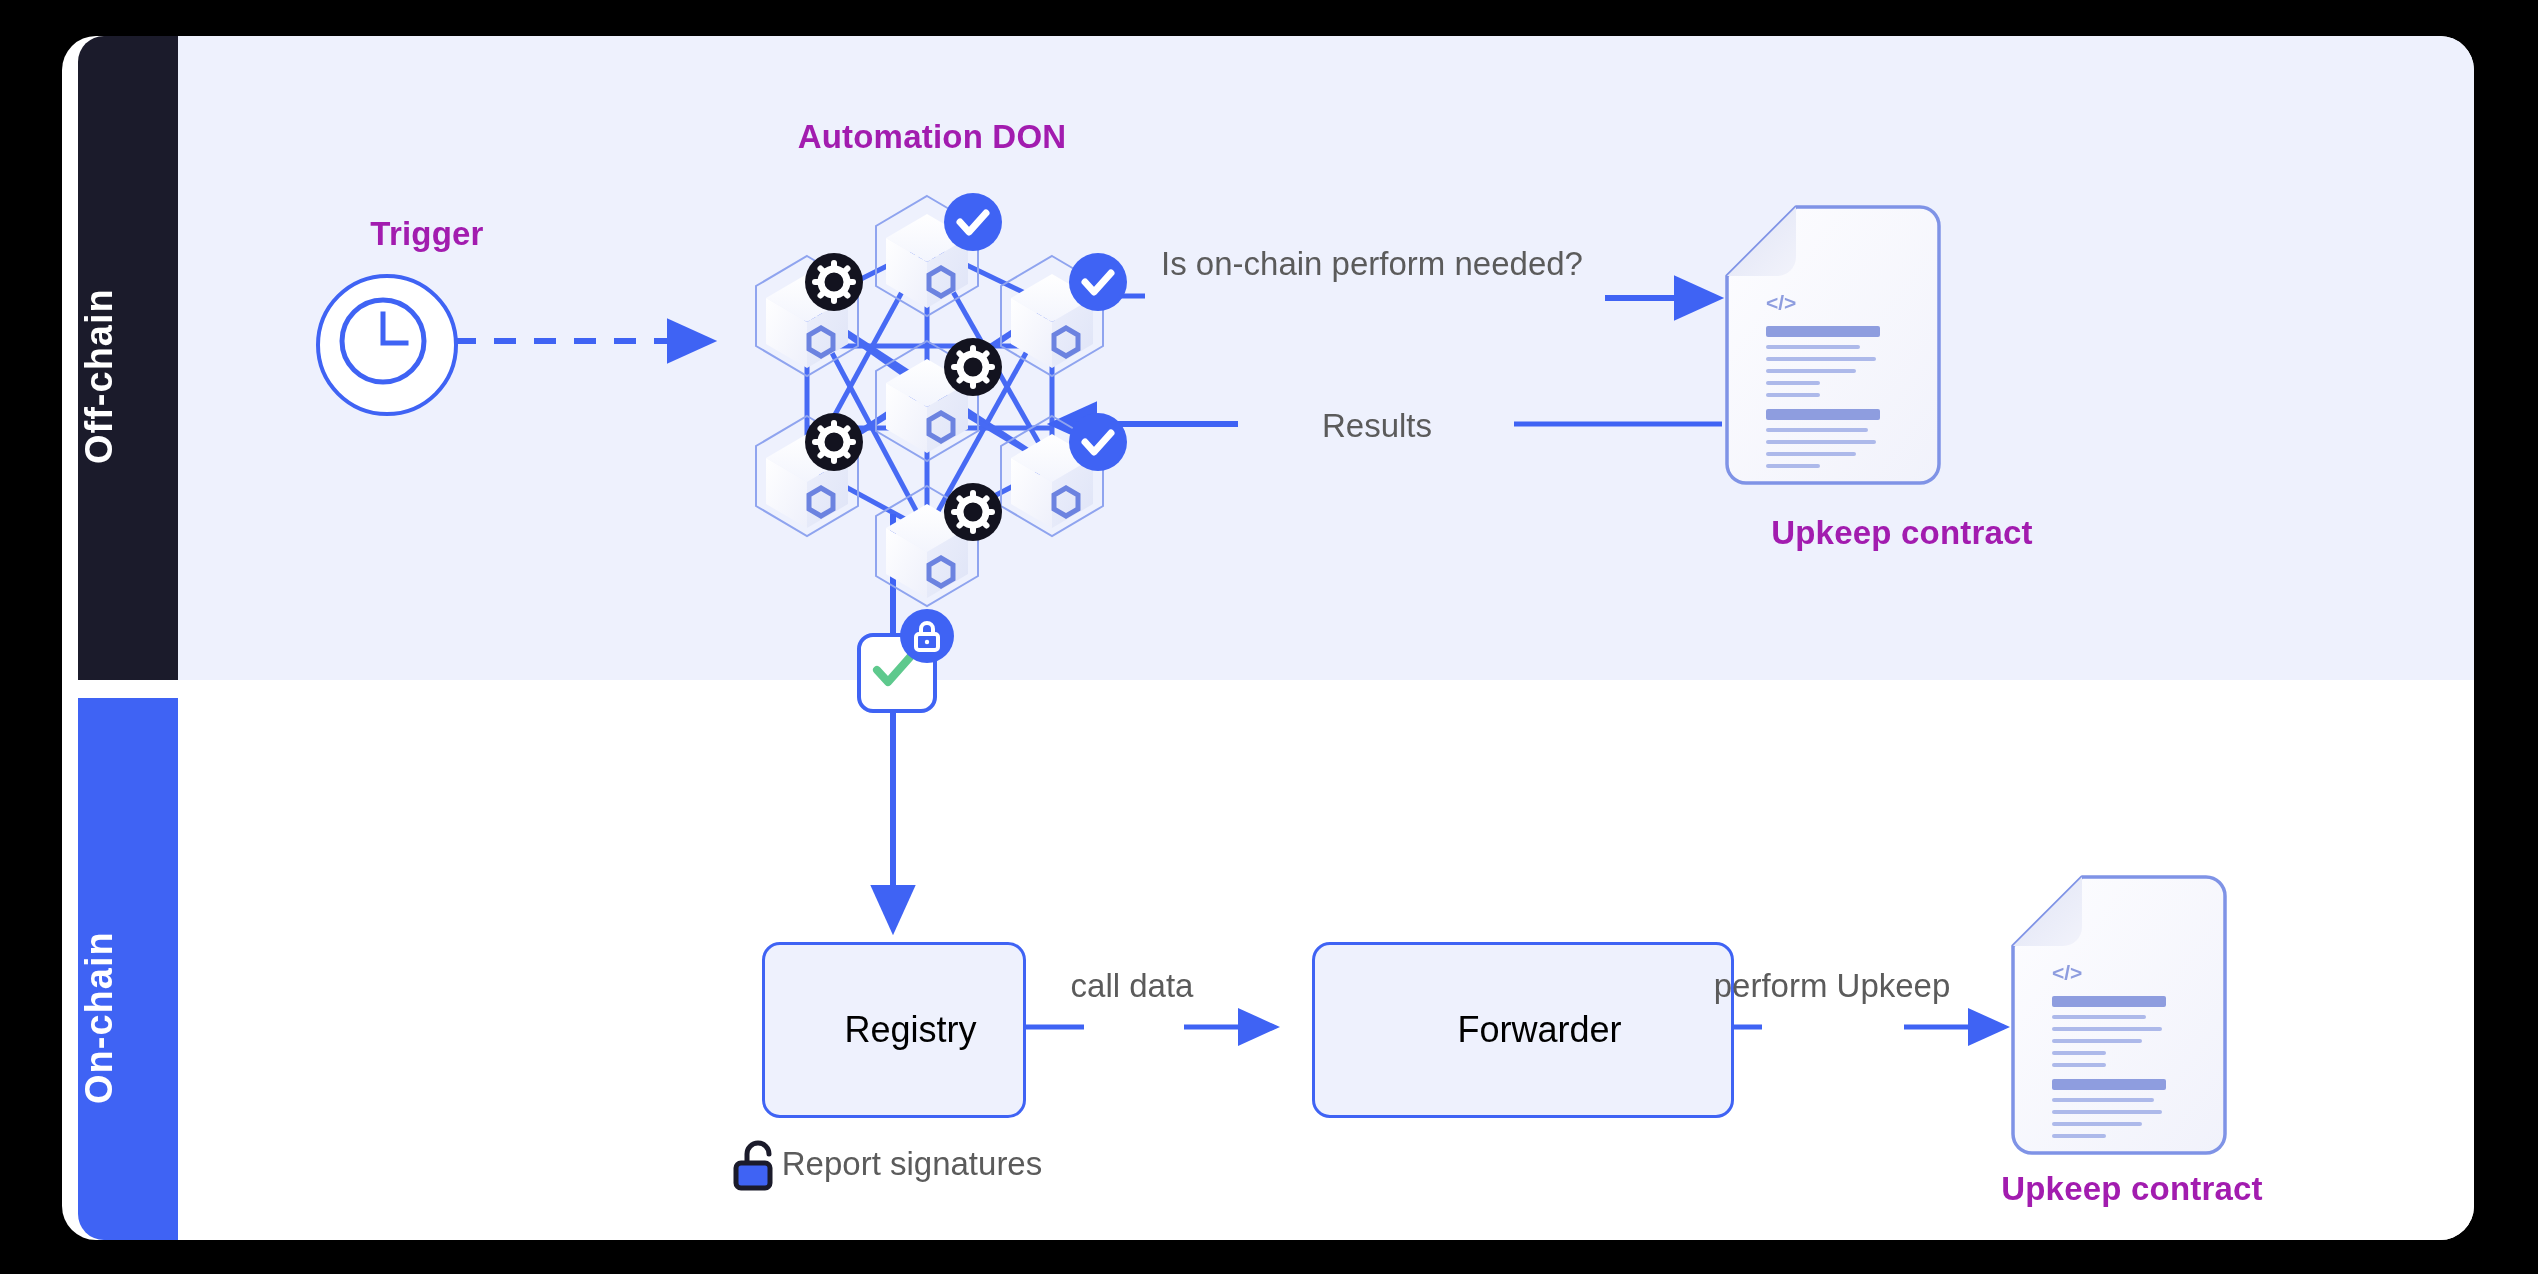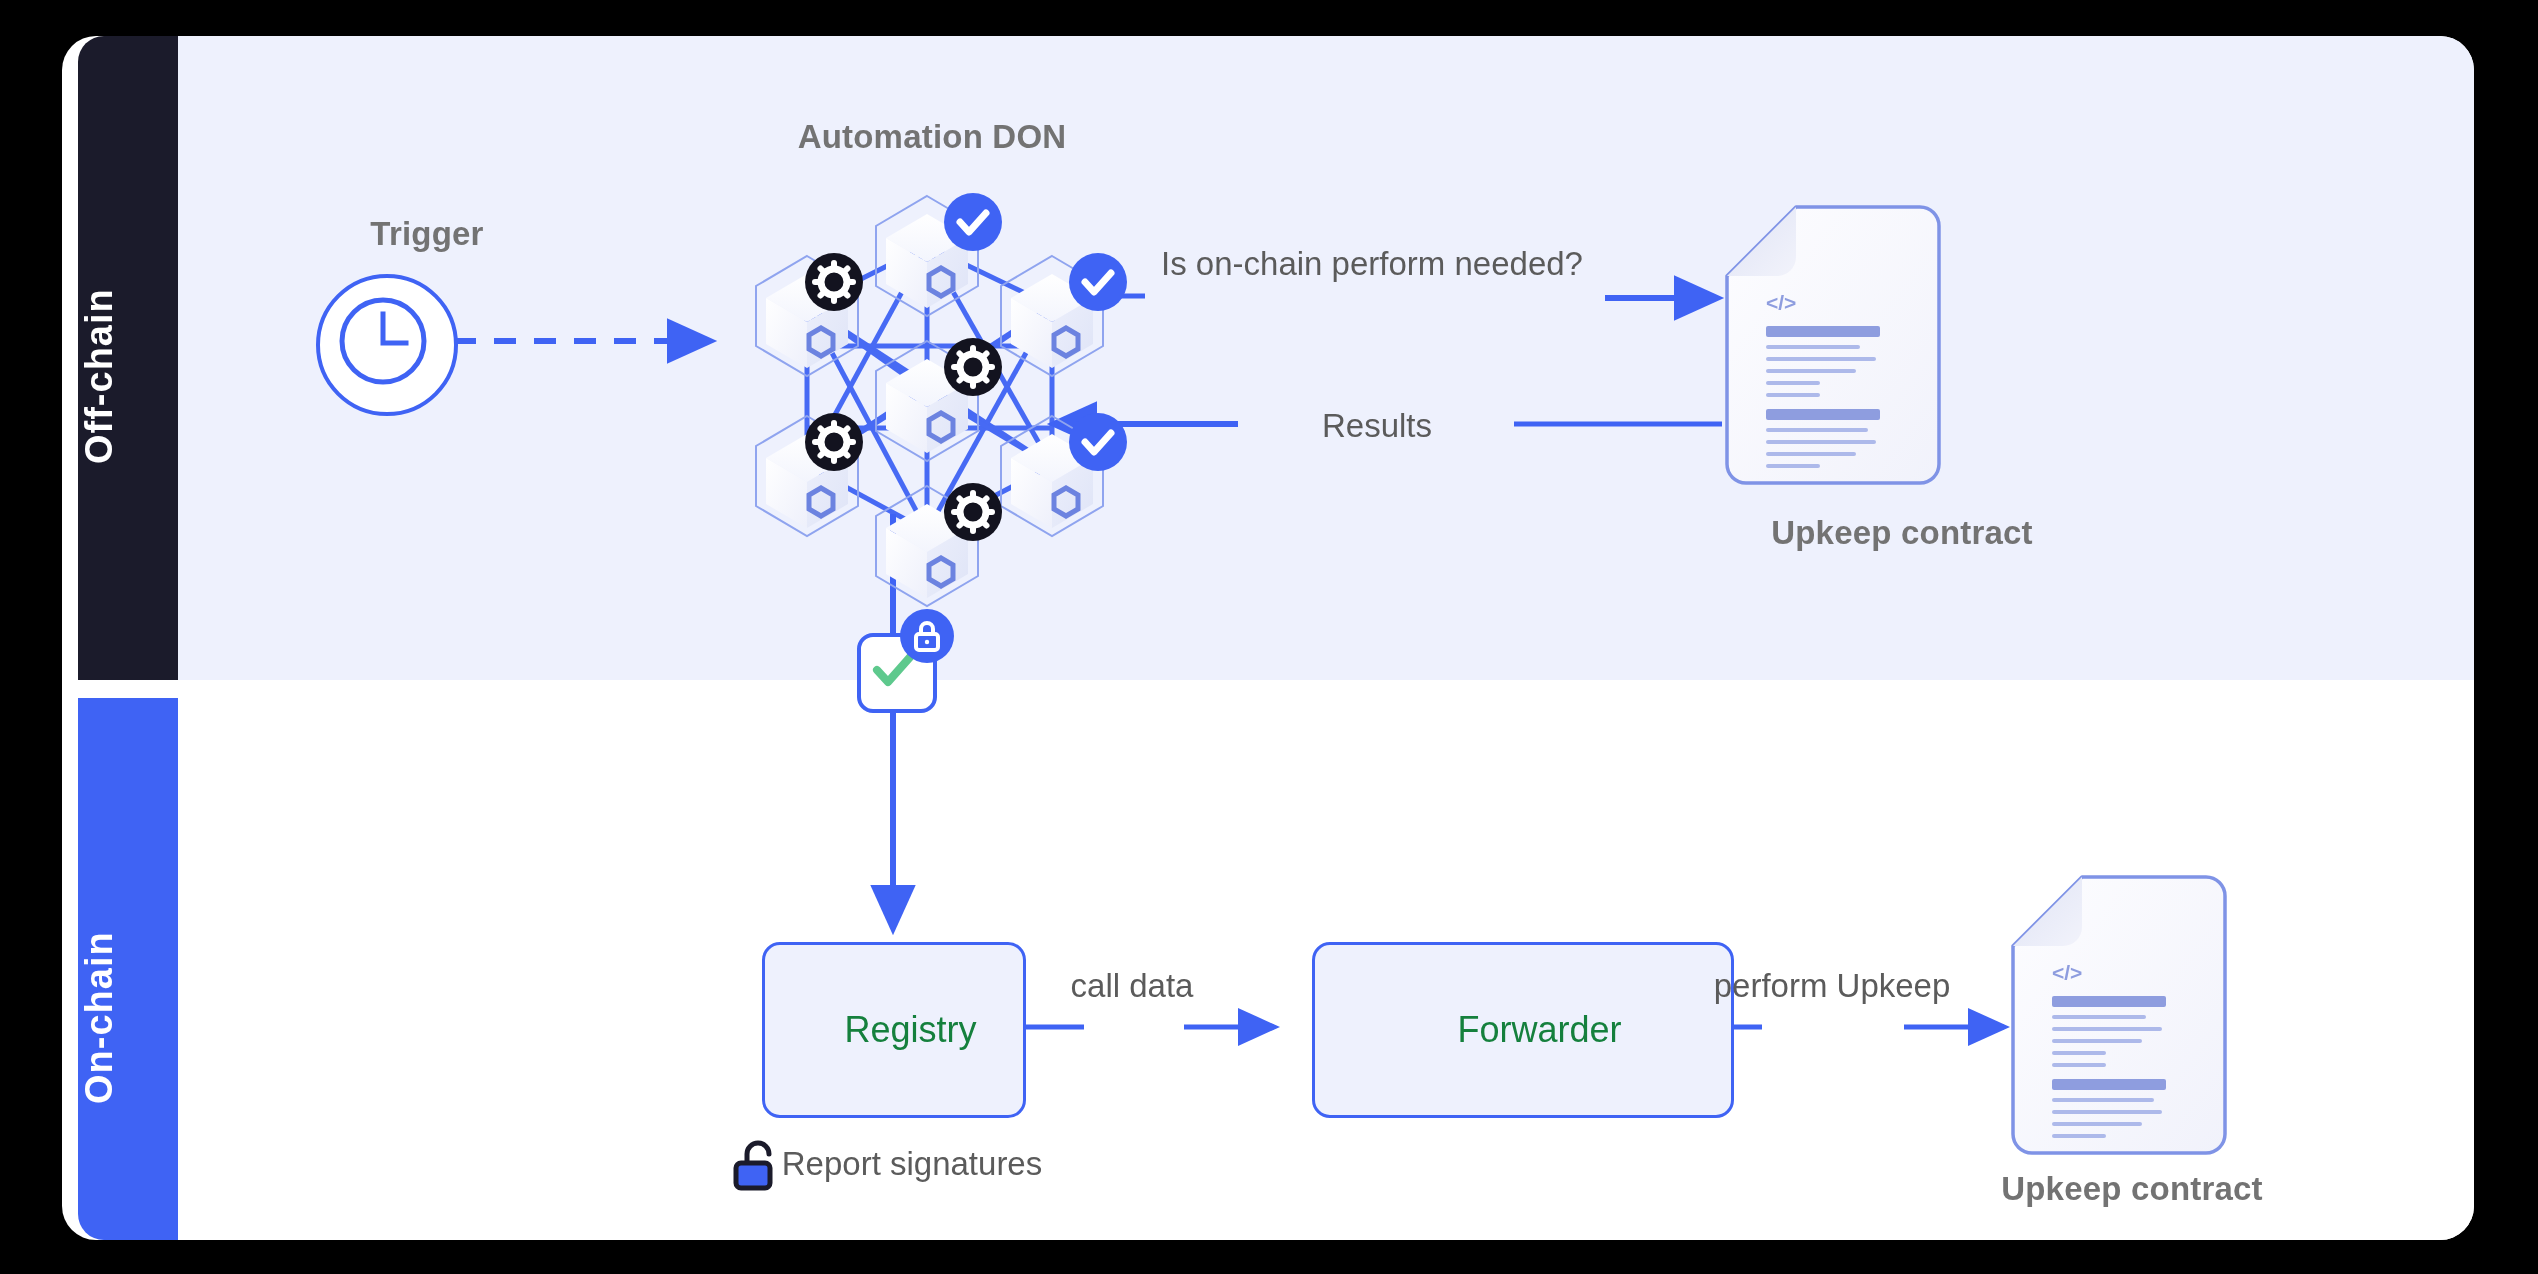--- a/index.html
+++ b/index.html
@@ -19,23 +19,23 @@
   #label-offchain{top:150px;height:380px;}
   #label-onchain{top:130px;height:380px;}
 
   
   #offchain-bg{position:absolute;left:116px;top:0px;width:2296px;height:644px;background:#eef1fd;}
   #onchain-bg{position:absolute;left:116px;top:644px;width:2296px;height:560px;background:#fff;}
 
   .absolute{position:absolute;}
 
   
-  .heading{font-weight:bold;color:#737373;font-size:33px;letter-spacing:.2px;}
+  .heading{font-weight:bold;color:#a21caf;font-size:33px;letter-spacing:.2px;}
   .edge-label{color:#5b5b5b;font-size:33px;line-height:1.22;text-align:center;}
-  .node-text{color:#15803d;font-size:36px;margin-left:33px;}
+  .node-text{color:#000000;font-size:36px;margin-left:33px;}
 
   
   #trigger-label{left:250px;top:165px;width:230px;text-align:center;margin-top:14px;}
   #trigger-circle{left:254px;top:238px;width:134px;height:134px;border:4px solid #3f63f4;border-radius:50%;background:#fff;}
 
   
   #don-title{left:600px;top:82px;width:540px;text-align:center;}
 
   
   #upkeep-top-label{left:1560px;top:478px;width:560px;text-align:center;}

